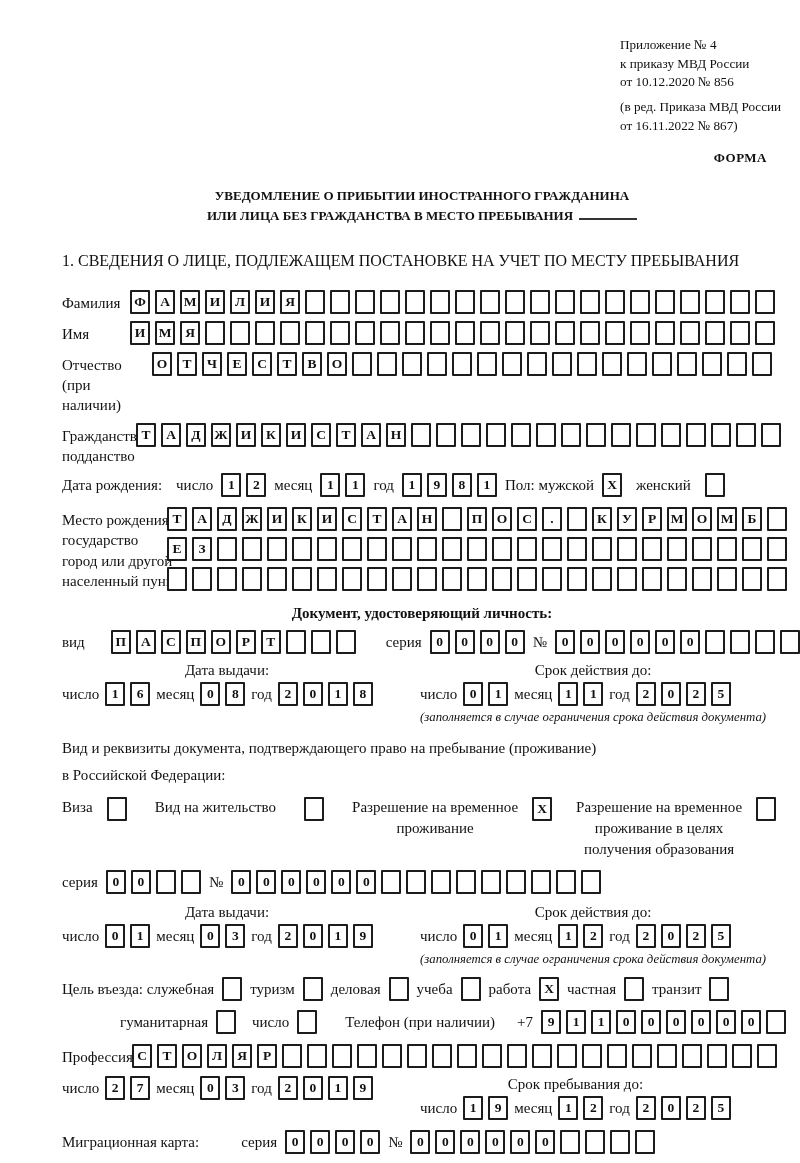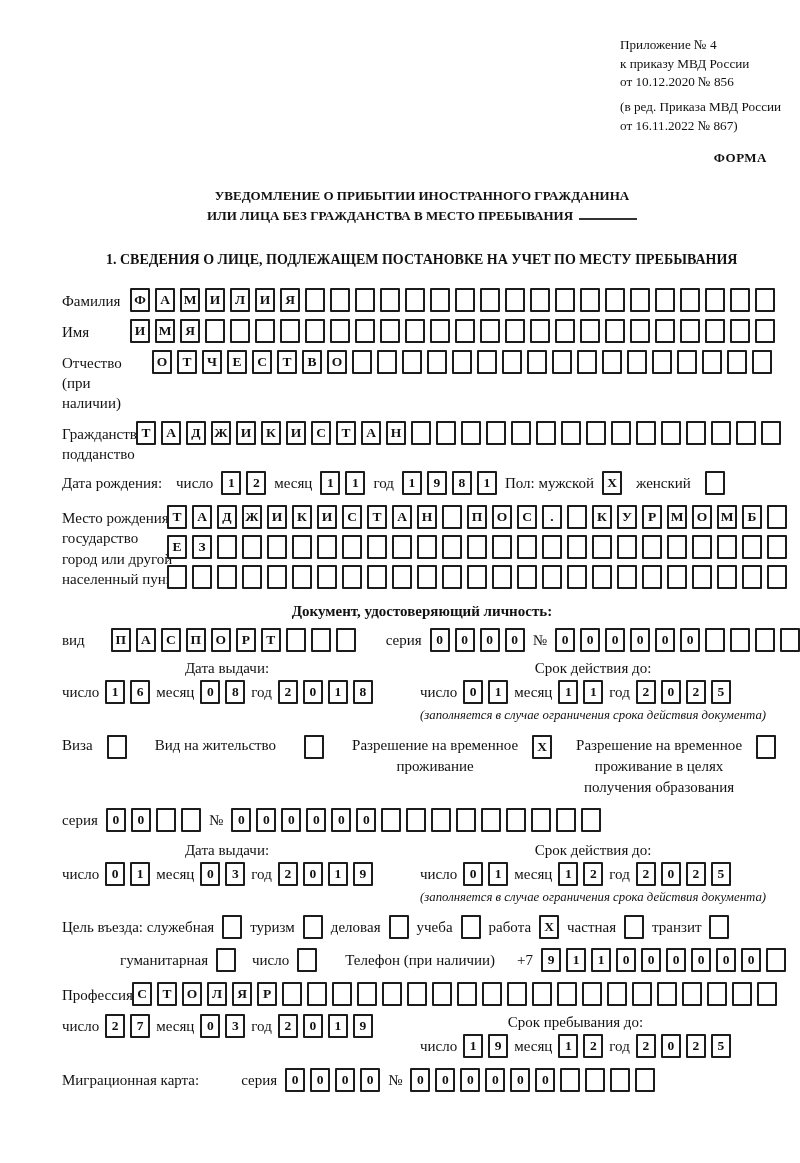--- a/index.html
+++ b/index.html
@@ -11,21 +11,21 @@
   }
   .page { width: 800px; height: 1141px; padding: 36px 18px 28px 62px; }
 
   
   .hdr { margin-left: 558px; font-size: 13.2px; line-height: 1.42; }
   .hdr-sub { margin-top: 6px; }
   .forma { width: 705px; text-align: right; font-weight: bold; font-size: 13px; margin-top: 14px; letter-spacing: .5px; }
 
   .title { text-align: center; font-weight: bold; font-size: 13px; line-height: 1.55; margin-top: 20px; }
   .blankline { display: inline-block; width: 58px; border-bottom: 2px solid #333; height: 13px; margin-left: 6px; }
-  .sect { font-weight: bold; font-size: 14px; margin-top: 26px; margin-bottom: 20px; margin-left: 44px; }
+  .sect { font-weight: normal; font-size: 16px; margin-top: 26px; margin-bottom: 20px; }
 
   
   .cells { display: inline-flex; gap: 5px; flex-wrap: nowrap; }
   .cell {
     display: inline-flex; width: 20px; height: 24px; flex: 0 0 20px;
     border: 2px solid #1c1c1c; border-radius: 1px;
     align-items: center; justify-content: center;
     font-weight: bold; font-size: 13.5px; background: #fff;
   }
 
@@ -412,20 +412,24 @@
             <span class="cell">2</span>
             <span class="cell">0</span>
             <span class="cell">2</span>
             <span class="cell">5</span>
           </span>
       </div>
       <div class="dg-note">(заполняется в случае ограничения срока действия документа)</div>
     </div>
   </div>
 
+  <div style="line-height:1.8; margin-top:4px;">
+    <div>Вид и реквизиты документа, подтверждающего право на пребывание (проживание)</div>
+    <div>в Российской Федерации:</div>
+  </div>
 
   <div class="cb-row">
     <span class="cb-label">Виза</span>
     <span class="cells">
         <span class="cell"></span>
       </span>
     <span class="cb-label" style="margin-left:14px;">Вид на жительство</span>
     <span class="cells" style="margin-left:14px;">
         <span class="cell"></span>
       </span>

